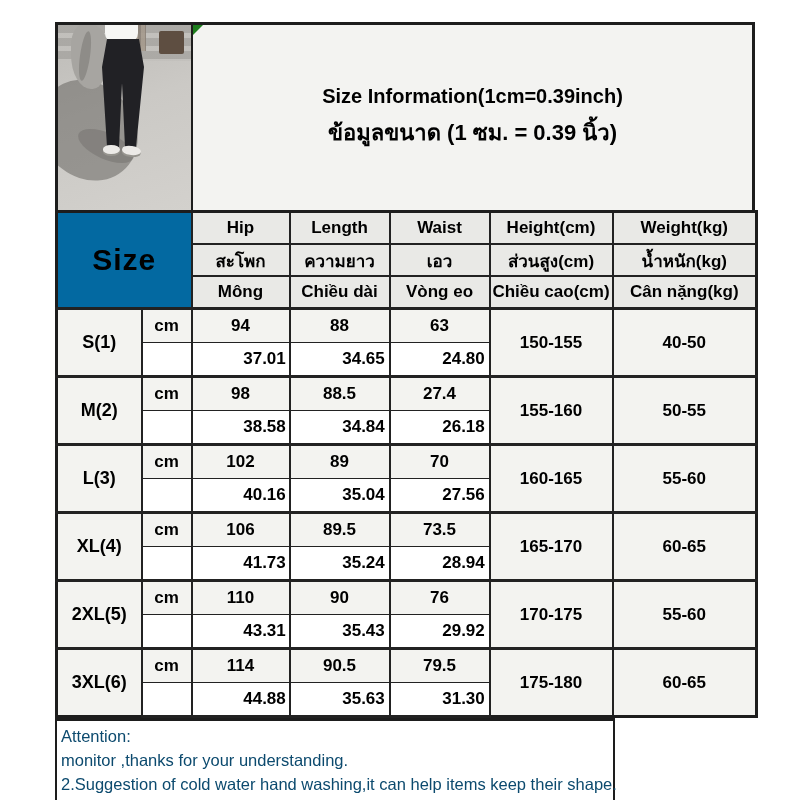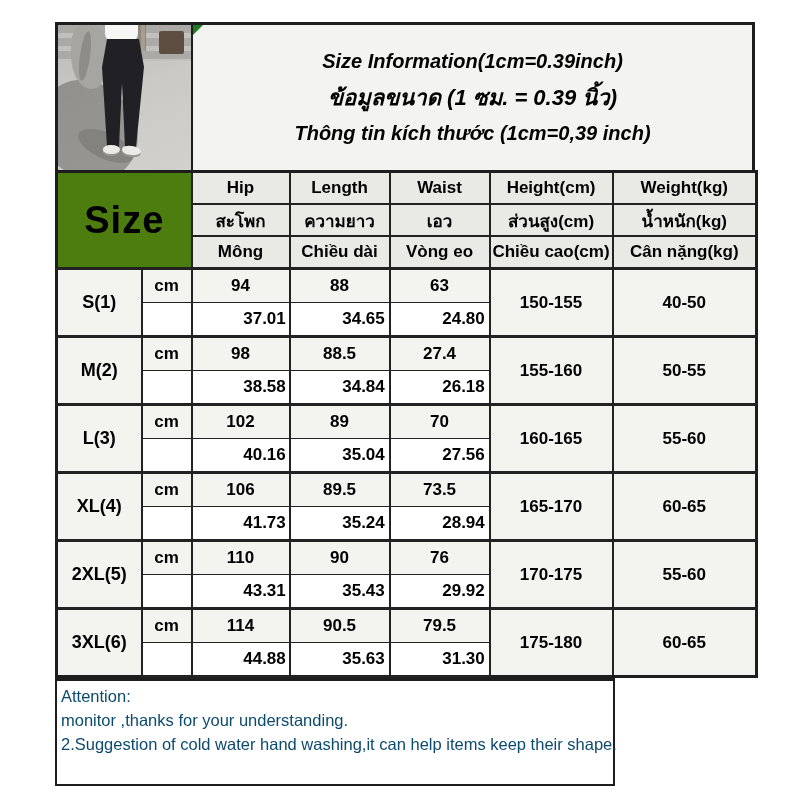--- a/index.html
+++ b/index.html
@@ -3,22 +3,22 @@
 <meta charset="utf-8">
 <style>
   html,body{margin:0;padding:0;}
   body{
     width:800px;height:800px;background:#ffffff;position:relative;
     font-family:"Liberation Sans","DejaVu Sans",sans-serif;color:#000;
   }
   .sheet{position:absolute;left:55px;top:22px;width:700px;}
 
   
-  .top-row{display:flex;height:148px;box-sizing:border-box;
-    border:3px solid #1d1d1d;border-bottom:none;font-style:italic;}
+  .top-row{display:flex;height:188px;box-sizing:border-box;
+    border:3px solid #1d1d1d;border-bottom:none;}
   .photo-cell{width:133px;flex:none;position:relative;overflow:hidden;
     border-right:2px solid #1d1d1d;
     background:linear-gradient(160deg,#bdbbb7 0%,#cbc9c5 45%,#d3d1cd 100%);}
   .ph-steps{position:absolute;left:0;top:0;right:0;height:36px;
     background:repeating-linear-gradient(180deg,#a7a5a1 0 8px,#c2c0bc 8px 13px);opacity:.85;}
   .ph-slats{position:absolute;left:52px;top:0;width:36px;height:26px;
     background:repeating-linear-gradient(90deg,#8b8177 0 3px,#a59a8d 3px 7px);opacity:.9;}
   .ph-planter{position:absolute;right:7px;top:6px;width:25px;height:23px;
     background:#5e4e41;border-radius:2px;}
   .ph-shadow{position:absolute;left:-22px;top:60px;width:105px;height:92px;
@@ -45,21 +45,21 @@
     border-top:10px solid #1e7e1e;border-right:10px solid transparent;}
   .t-en,.t-vi{font-size:20px;font-weight:bold;}
   .t-th{font-size:22px;font-weight:bold;}
 
   
   table{border-collapse:collapse;table-layout:fixed;width:700px;
     border:3px solid #1d1d1d;}
   td{border:2px solid #222;text-align:center;vertical-align:middle;
     font-weight:bold;font-size:17px;padding:0;overflow:hidden;}
   thead td{background:#e9e9e6;height:30px;}
-  td.size-cell{background:#4d7c0f;font-size:38px;letter-spacing:1px;}
+  td.size-cell{background:#0369a1;font-size:30px;letter-spacing:1px;}
   tbody td{height:32px;}
   tbody tr.cm-row td{background:#f3f3f0;border-top:3px solid #222;border-bottom:1px solid #222;}
   tbody tr.inch-row td{background:#ffffff;border-top:1px solid #222;border-bottom:3px solid #222;padding-left:48px;}
   tbody td.size-label{background:#e9e9e6;font-size:18px;border-bottom:3px solid #222;}
   tbody td.range{background:#f0f0ed;border-bottom:3px solid #222;}
 
   
   .attention{box-sizing:border-box;width:560px;min-height:108px;
     border:2px solid #1d1d1d;border-top:3px solid #1d1d1d;background:#fff;
     padding:3px 4px;font-size:16.5px;line-height:24px;color:#0c4a6e;}
@@ -82,21 +82,20 @@
       </div>
       <div class="ph-shirt"></div>
       <div class="ph-pants"></div>
       <div class="ph-shoe l"></div>
       <div class="ph-shoe r"></div>
     </div>
     <div class="title-cell">
       <div class="corner-tri"></div>
       <div class="t-en">Size Information(1cm=0.39inch)</div>
       <div class="t-th">ข้อมูลขนาด (1 ซม. = 0.39 นิ้ว)</div>
-      <div class="t-vi">Thông tin kích thước (1cm=0,39 inch)</div>
     </div>
   </div>
 
   <table>
     <colgroup>
       <col style="width:85px">
         <col style="width:50px">
         <col style="width:98px">
       <col style="width:100px">
         <col style="width:100px">

